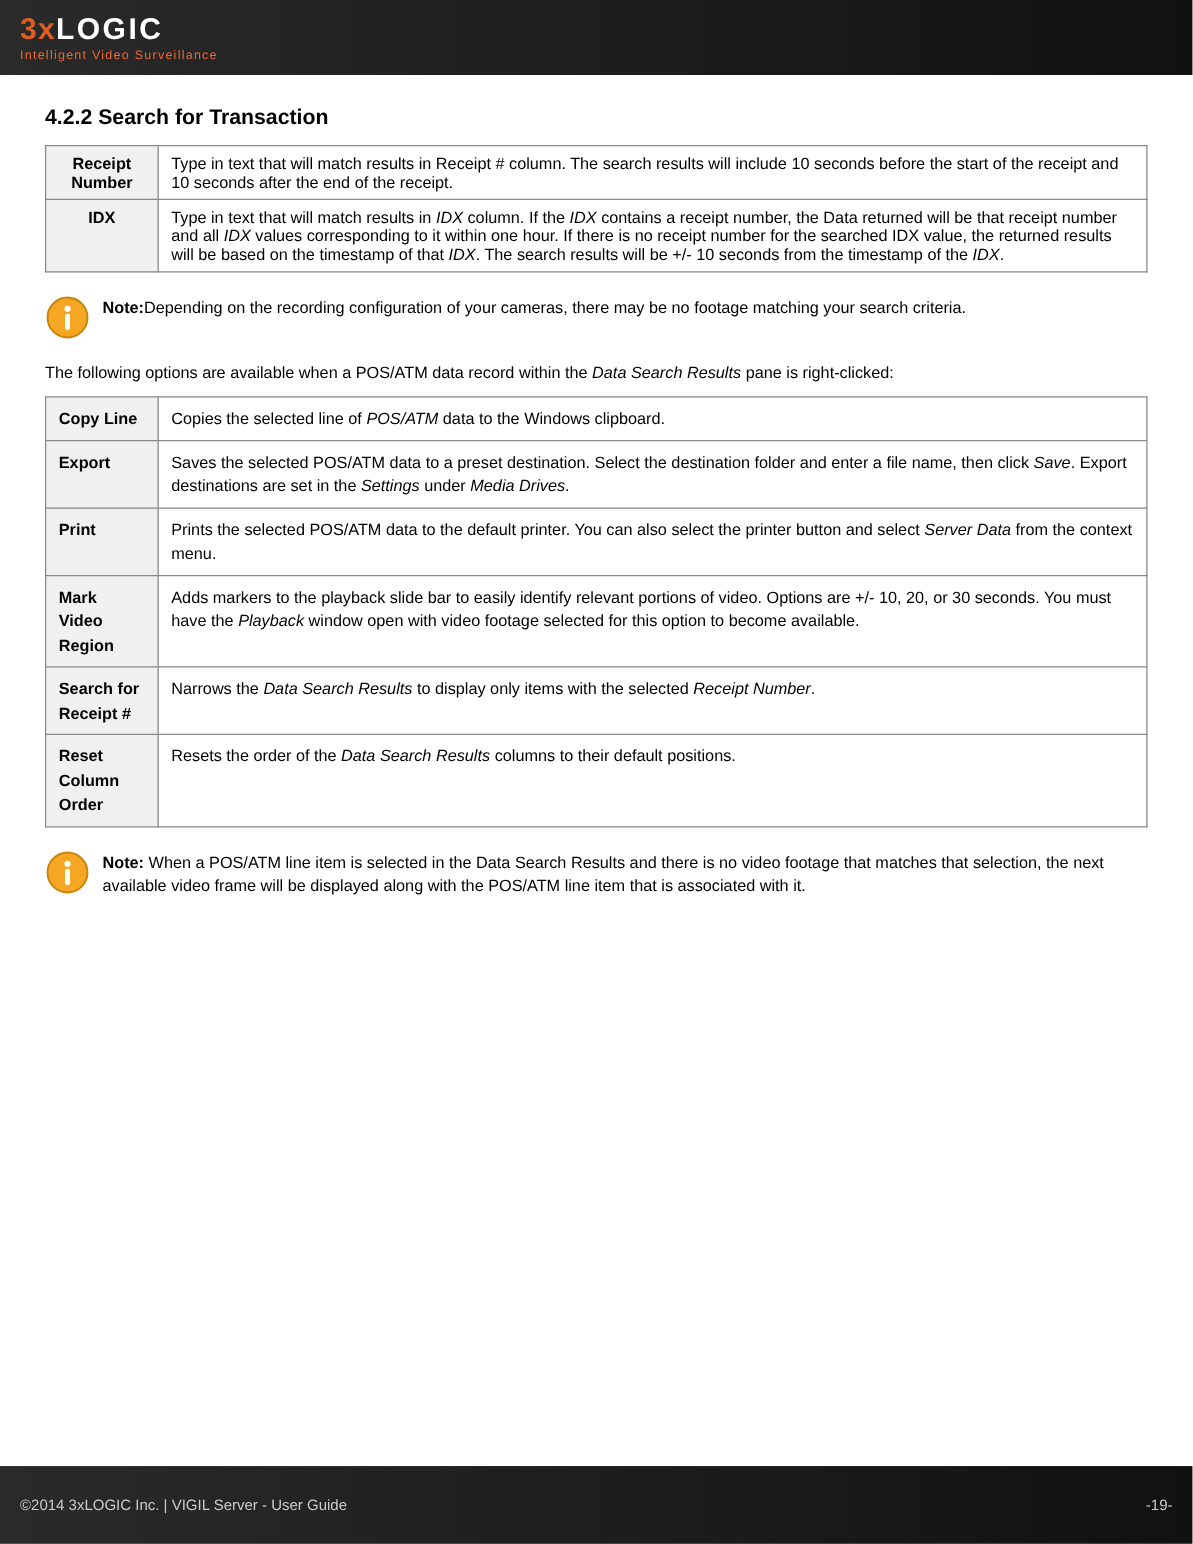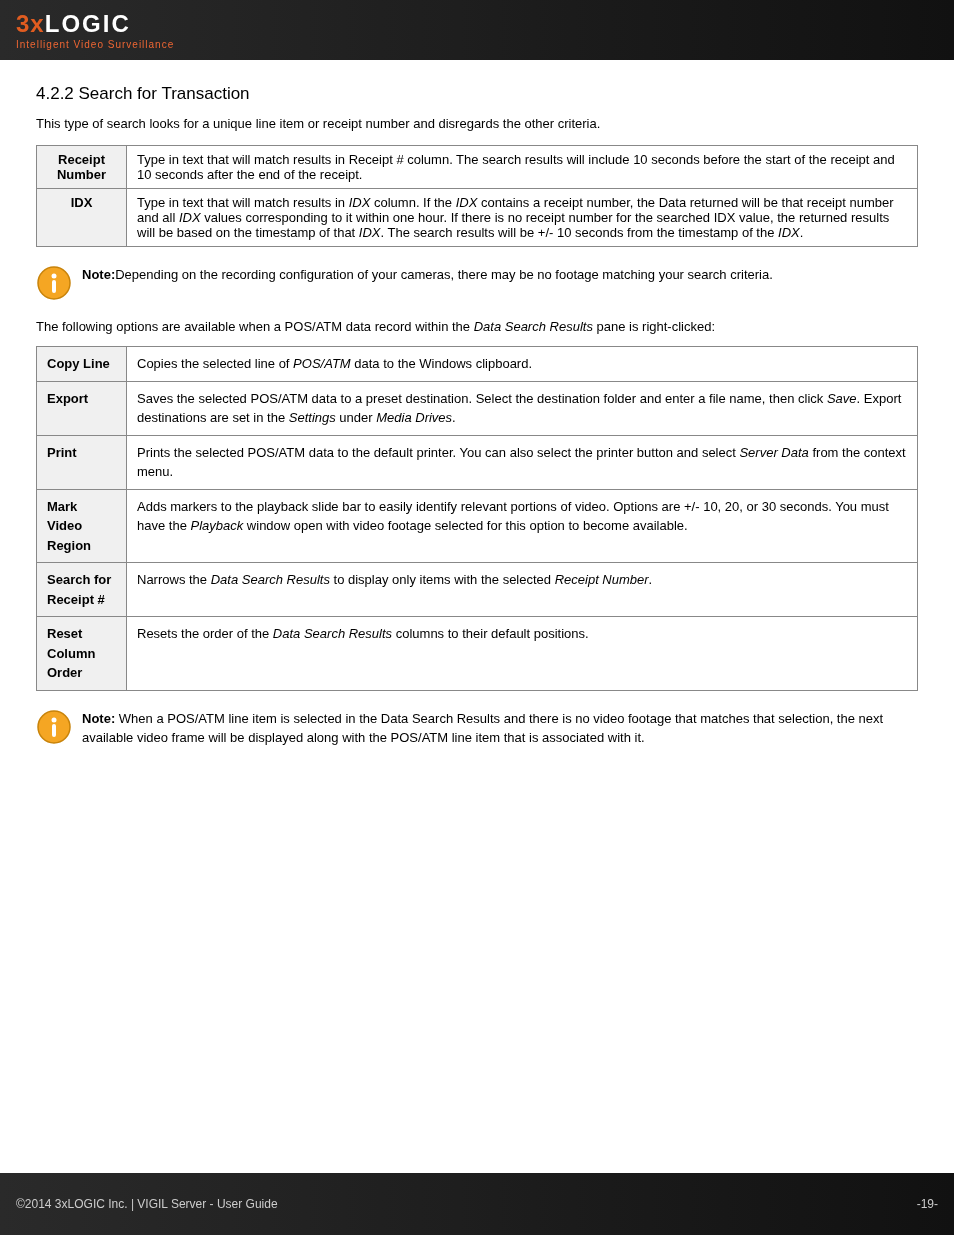--- a/index.html
+++ b/index.html
@@ -45,21 +45,21 @@
     }
 
     
     .content {
       padding: 24px 36px 24px 36px;
       flex: 1;
     }
 
     h2 {
       font-size: 17px;
-      font-weight: normal;
+      font-weight: bold;
       margin-bottom: 12px;
     }
 
     .intro-text {
       font-size: 13px;
       margin-bottom: 14px;
     }
 
     
     .info-table {
@@ -170,21 +170,20 @@
       <span style="color:#e05c20; font-weight:900; font-size:24px;">3</span><span style="color:#e05c20; font-weight:900; font-size:24px;">x</span><span style="color:#fff; font-weight:900; font-size:24px; letter-spacing:2px;">LOGIC</span>
     </div>
     <div class="logo-tagline">Intelligent Video Surveillance</div>
   </div>
 </div>
 
 <div class="content">
 
   <h2>4.2.2  Search for Transaction</h2>
 
-  <p class="intro-text">This type of search looks for a unique line item or receipt number and disregards the other criteria.</p>
 
   <table class="info-table">
     <tbody>
       <tr>
         <td class="label-cell">Receipt Number</td>
         <td>Type in text that will match results in Receipt # column. The search results will include 10 seconds before the start of the receipt and 10 seconds after the end of the receipt.</td>
       </tr>
       <tr>
         <td class="label-cell">IDX</td>
         <td>

